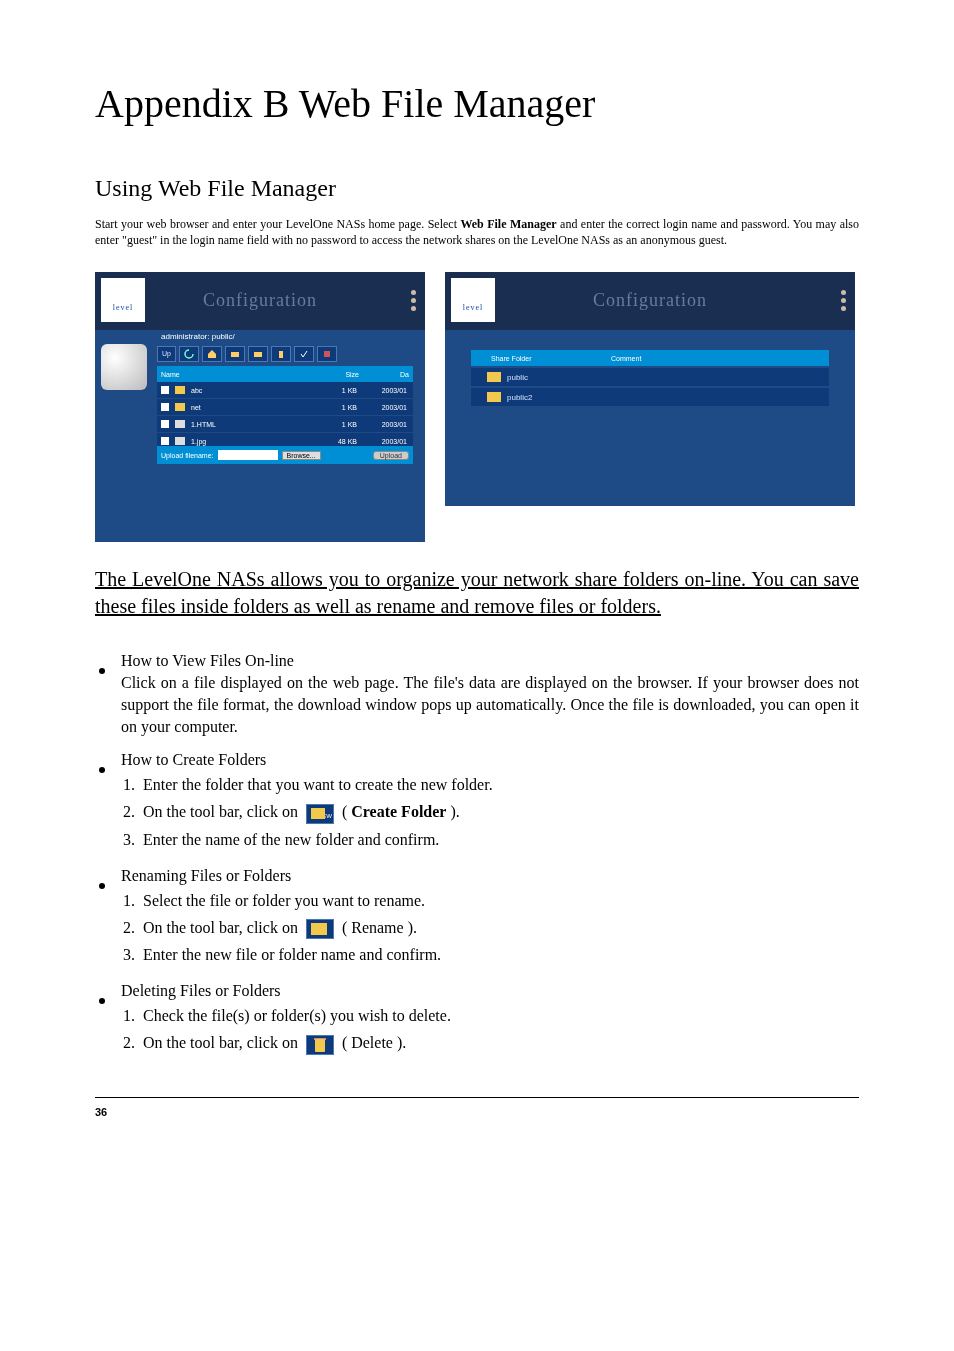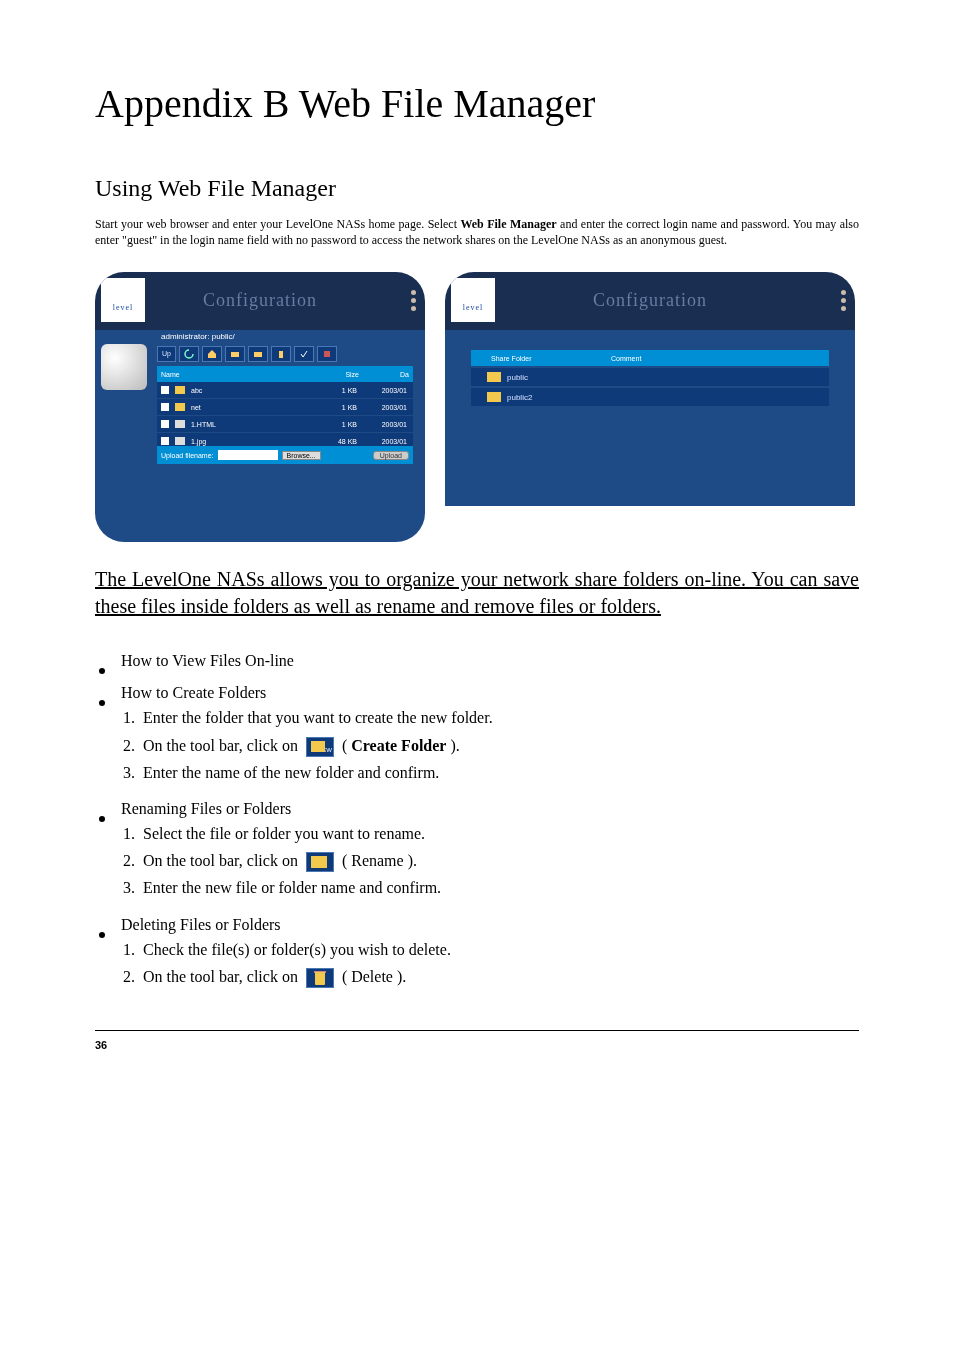--- a/index.html
+++ b/index.html
@@ -30,21 +30,20 @@
     .bold { font-weight: bold; }
     .screenshots {
       display: flex;
       gap: 20px;
       margin: 18px 0 24px 0;
       align-items: flex-start;
     }
     .shot {
       position: relative;
       overflow: hidden;
-      border-radius: 29px;
     }
     .shot-left {
       width: 330px;
       height: 270px;
     }
     .shot-right {
       width: 410px;
       height: 270px;
     }
     .shot-logo {
@@ -381,20 +380,21 @@
 
 <p class="para2">The LevelOne NASs allows you to organize your network share folders on-line.  You can save these files inside folders as well as rename and remove files or folders.</p>
 
 <ul class="bullets">
 
   <li>
     <div class="bullet-head">
       <span class="dot"></span>
       <span>How to View Files On-line</span>
     </div>
+    <div class="bullet-body">Click on a file displayed on the web page. The file's data are displayed on the browser.  If your browser does not support the file format, the download window pops up automatically.  Once the file is downloaded, you can open it on your computer.</div>
   </li>
 
   <li>
     <div class="bullet-head">
       <span class="dot"></span>
       <span>How to Create Folders</span>
     </div>
     <ol class="steps">
       <li>Enter the folder that you want to create the new folder.</li>
       <li>

